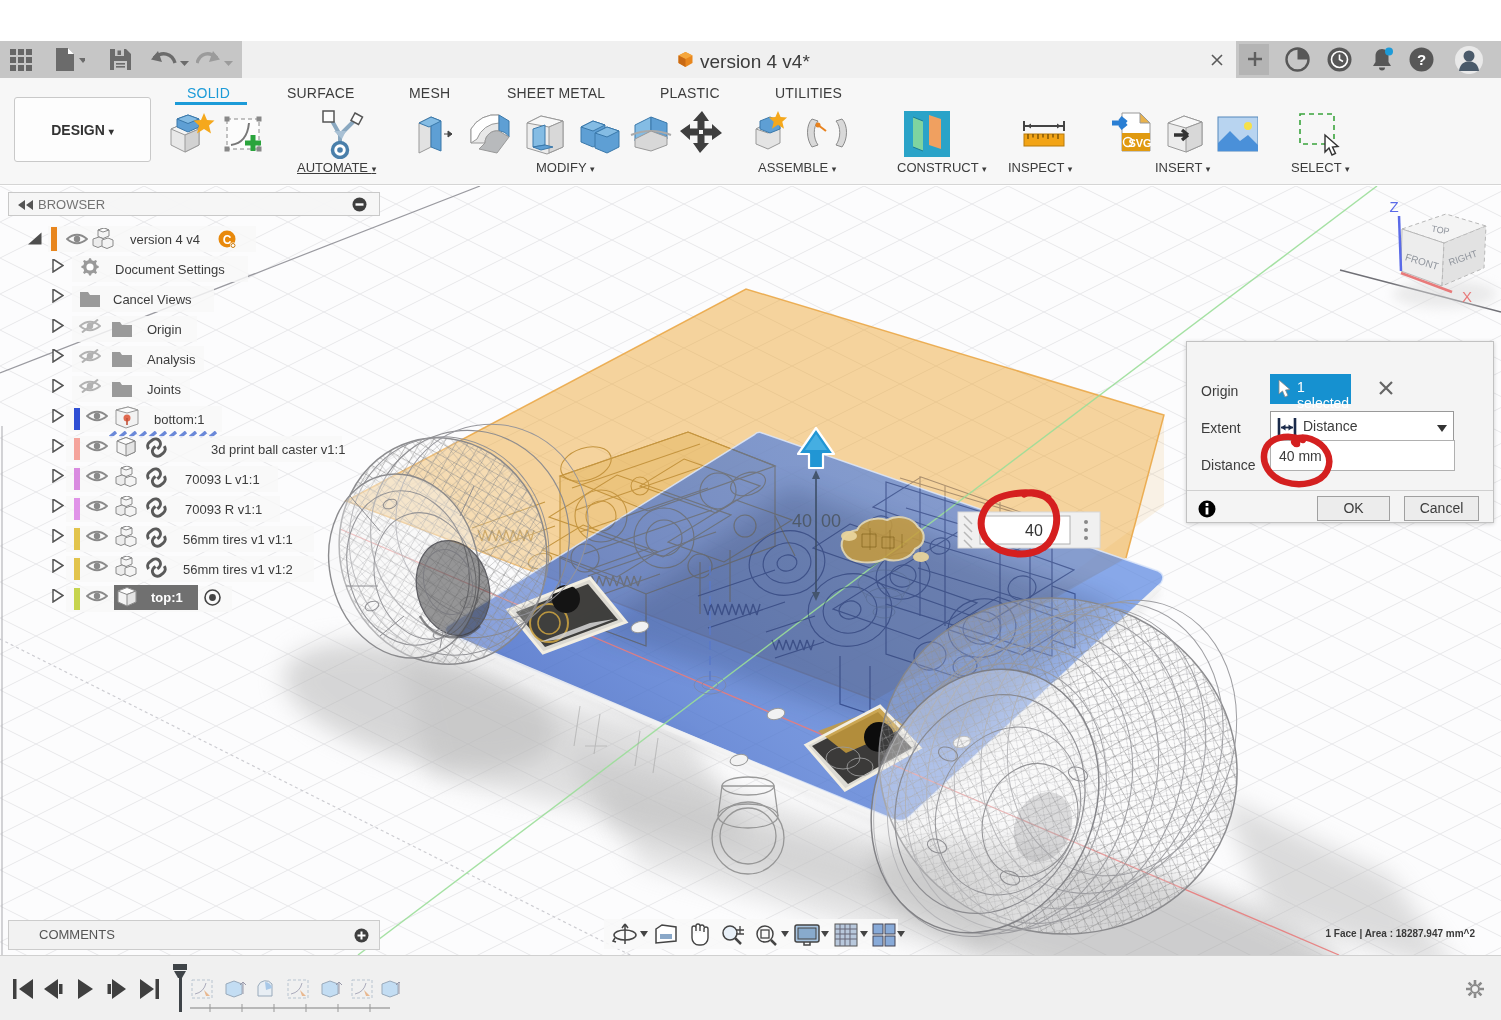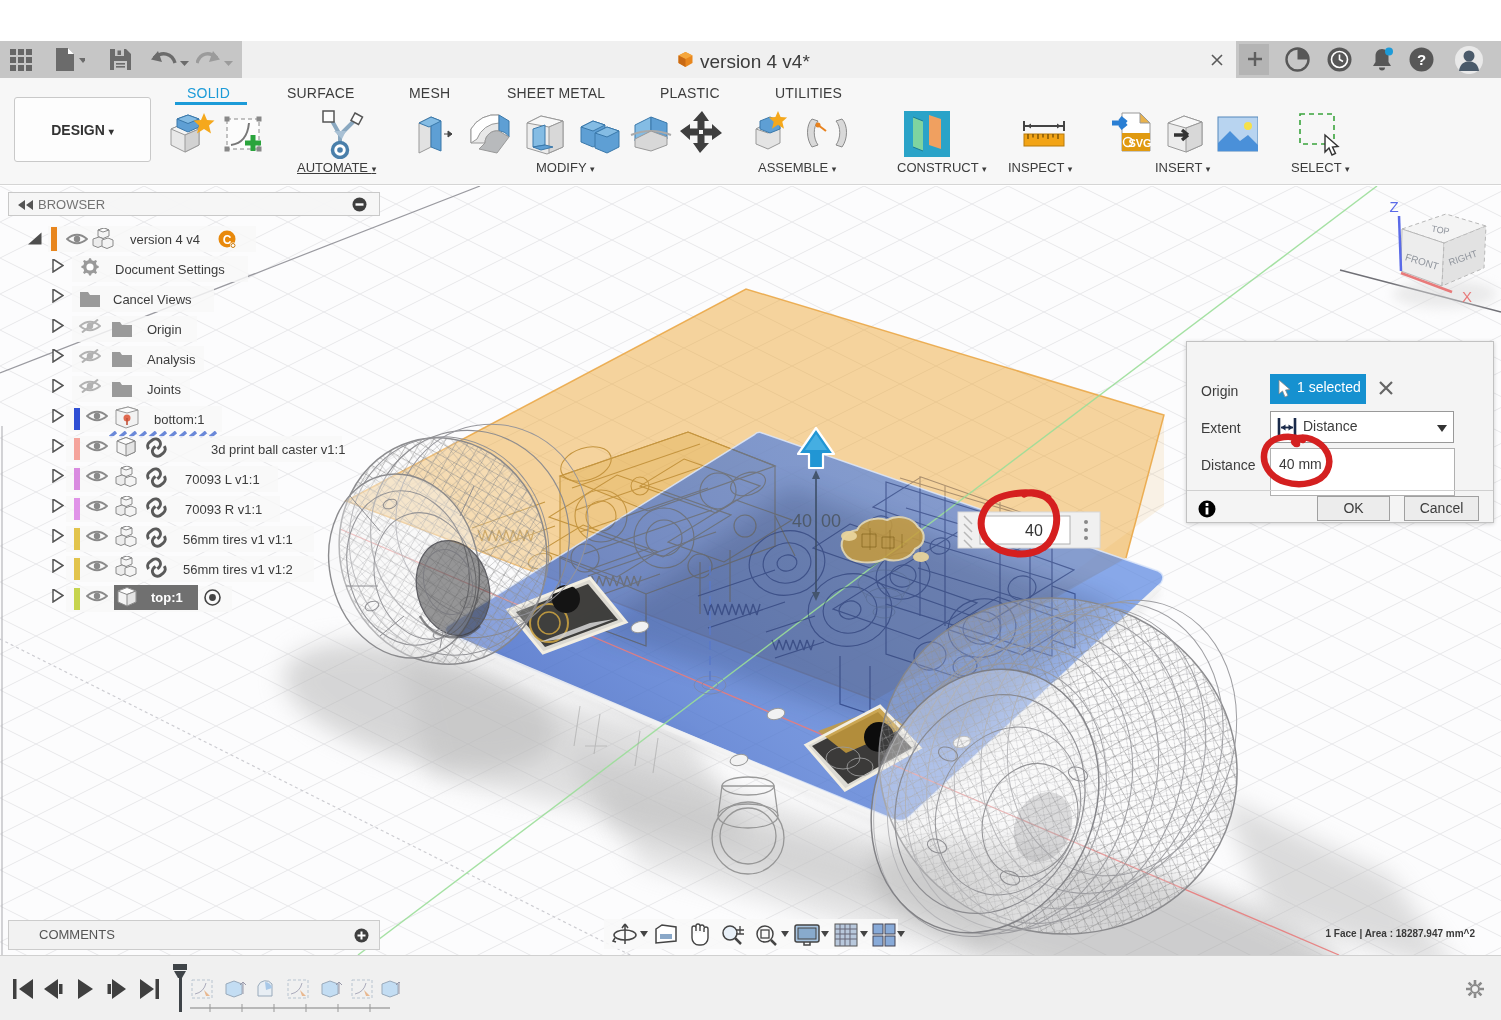--- a/index.html
+++ b/index.html
@@ -852,21 +852,21 @@
             <path d="M11 8.5 L20 5 L20 16 L11 20 Z" fill="#e4e4e4" stroke="#8a8a8a"></path>
           </g>
       <g id="chain">
             <path d="M4 13 a5 5 0 0 1 0 -7 l3 -3 a5 5 0 0 1 7 7 l-1.5 1.5 M19 8 a5 5 0 0 1 0 7 l-3 3 a5 5 0 0 1 -7 -7 l1.5 -1.5" fill="none" stroke="#5a5a5a" stroke-width="3" transform="rotate(8 11 10)"></path>
           </g>
     </defs>
   </svg>
 
   <div id="dialog">
     <div style="position:absolute;left:14px;top:41px;">Origin</div>
-    <div style="position:absolute;left:83px;top:32px;width:96px;height:30px;background:#1691d0;color:#fff;padding-left:38px;">
+    <div style="position:absolute;left:83px;top:32px;width:81px;height:30px;background:#1691d0;color:#fff;padding-left:38px;">
       <svg style="position:absolute;left:8px;top:6px;width:14px;height:18px" viewBox="0 0 14 18">
             <path d="M1 0 L1 14 L4.5 11 L7 17 L10 15.5 L7.5 10 L12 9.5 Z" fill="#fff" stroke="#888" stroke-width="0.8"></path>
           </svg>
       <span style="position:absolute;left:27px;top:5px;">1 selected</span>
     </div>
     <svg style="position:absolute;left:192px;top:39px;width:14px;height:14px" viewBox="0 0 14 14">
           <path d="M1 1 L13 13 M13 1 L1 13" stroke="#666" stroke-width="2.2"></path>
         </svg>
     <div style="position:absolute;left:14px;top:78px;">Extent</div>
     <div style="position:absolute;left:83px;top:69px;width:184px;height:32px;background:#fff;border:1px solid #999;">
@@ -874,21 +874,21 @@
             <path d="M2 0 V19 M18 0 V19" stroke="#1a2a4a" stroke-width="2.6"></path>
             <path d="M4 9.5 H16" stroke="#1a2a4a" stroke-width="1.8"></path>
             <path d="M4 9.5 l4.5 -3 v6 Z M16 9.5 l-4.5 -3 v6 Z" fill="#1a2a4a"></path>
           </svg>
       <span style="position:absolute;left:32px;top:6px;">Distance</span>
       <svg style="position:absolute;left:166px;top:13px;width:10px;height:7px" viewBox="0 0 10 7">
             <path d="M0 0 H10 L5 7 Z" fill="#333"></path>
           </svg>
     </div>
     <div style="position:absolute;left:14px;top:115px;">Distance</div>
-    <div style="position:absolute;left:83px;top:106px;width:185px;height:48px;background:#fff;border:1px solid #b0b0b0;">
+    <div style="position:absolute;left:83px;top:98px;width:185px;height:31px;background:#fff;border:1px solid #b0b0b0;">
       <span style="position:absolute;left:8px;top:7px;">40 mm</span>
     </div>
     <div style="position:absolute;left:0;top:148px;width:100%;height:1px;background:#d0d0d0;"></div>
     <svg style="position:absolute;left:11px;top:158px;width:18px;height:18px" viewBox="0 0 18 18">
           <circle cx="9" cy="9" r="8.5" fill="#000"></circle>
           <rect x="7.6" y="3" width="2.8" height="3" fill="#fff"></rect>
           <rect x="7.6" y="7.5" width="2.8" height="7" fill="#fff"></rect>
         </svg>
     <div style="position:absolute;left:130px;top:154px;width:73px;height:25px;background:#ececec;border:1px solid #a0a0a0;text-align:center;line-height:23px;">OK</div>
     <div style="position:absolute;left:217px;top:154px;width:75px;height:25px;background:#ececec;border:1px solid #a0a0a0;text-align:center;line-height:23px;">Cancel</div>

